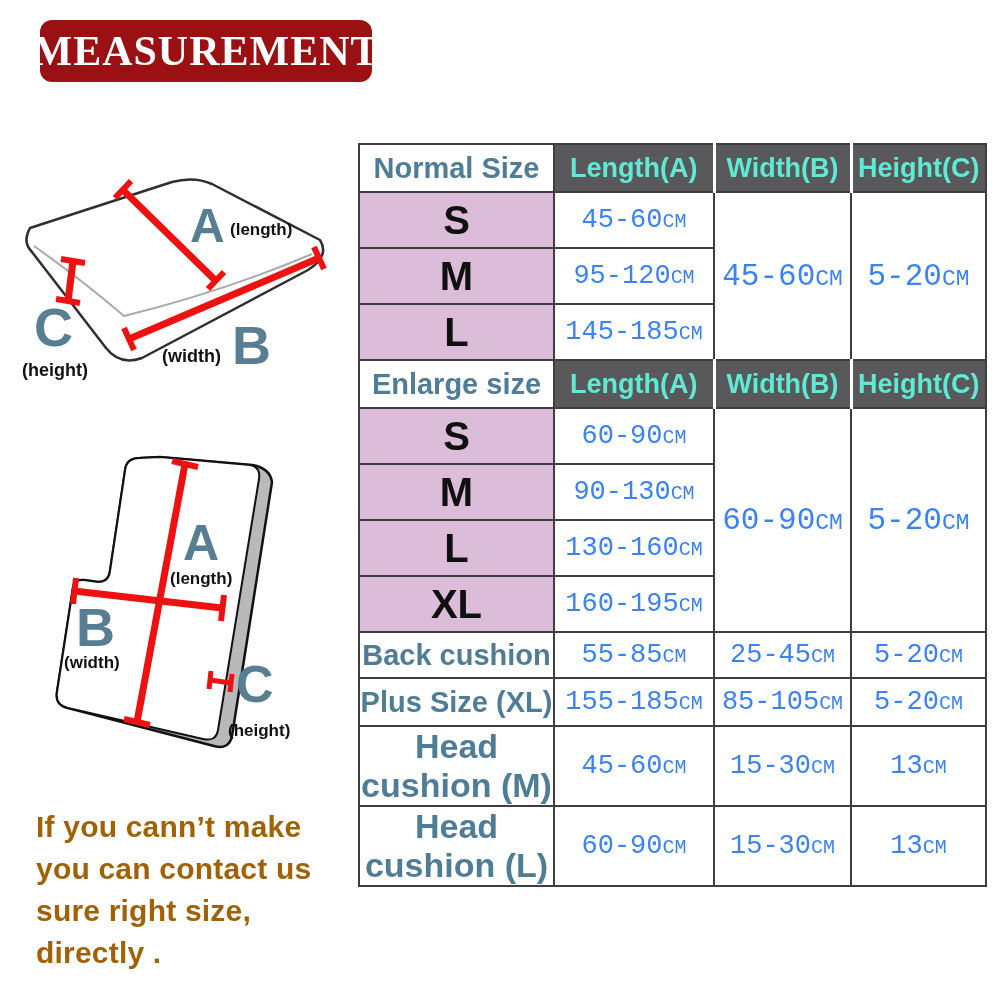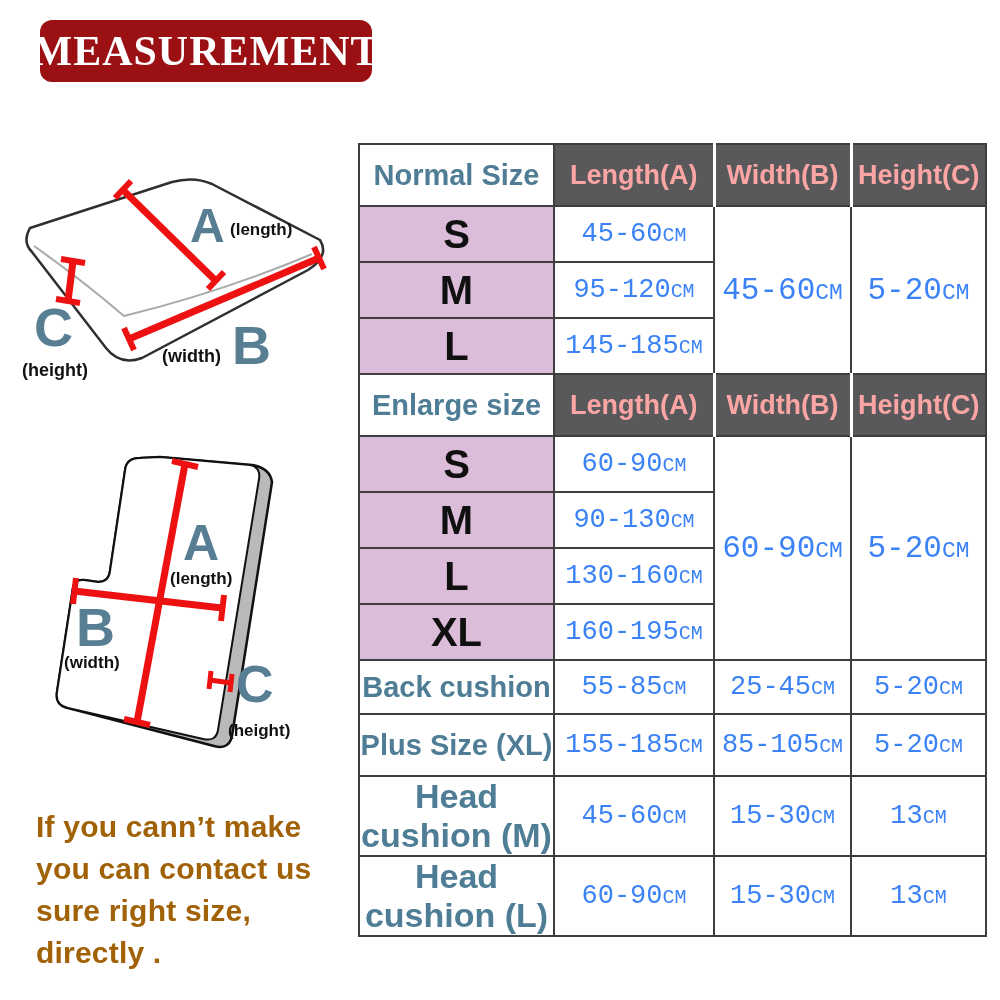--- a/index.html
+++ b/index.html
@@ -17,23 +17,23 @@
   .diag2{position:absolute;left:30px;top:430px;}
   .abc{font-family:"Liberation Sans",sans-serif;font-weight:bold;fill:#587e94;}
   .cap{font-family:"Liberation Sans",sans-serif;font-weight:bold;fill:#111;}
 
   
   table.size-table{position:absolute;left:358px;top:143px;width:627px;border-collapse:collapse;
                    table-layout:fixed;background:#fff;}
   .size-table td{border:2px solid #3e3e3e;text-align:center;vertical-align:middle;padding:0;
                  overflow:hidden;}
   col.c1{width:195px;}col.c2{width:160px;}col.c3{width:137px;}col.c4{width:135px;}
-  tr.h62{height:62px;}tr.h56{height:56px;}tr.h58{height:54px;border-radius:8px;}tr.h52{height:52px;}
+  tr.h62{height:48px;}tr.h56{height:56px;}tr.h58{height:46px;border-radius:8px;}tr.h52{height:52px;}
   td.sec{color:#4e7d95;font-weight:bold;font-size:29px;background:#fff;}
-  td.hdr{background:#59595b;color:#fca5a5;font-weight:bold;font-size:27px;}
+  td.hdr{background:#59595b;color:#5eead4;font-weight:bold;font-size:27px;}
   td.hdr + td.hdr{border-left:3px solid #fff;}
   td.szl{background:#dcbdd9;color:#101010;font-weight:bold;font-size:40px;}
   td.val{font-family:Liberation Mono, monospace;font-size:27px;color:#3b82f6;}
   td.val .cm{font-size:0.74em;}
   td.merged{font-size:31px;}
   td.rlabel{color:#4e7d95;font-weight:bold;font-size:29px;}
   td.rlabel.sm{font-size:34px;}
 
   
   .note{position:absolute;left:36px;top:806px;color:#a16207;font-weight:bold;

